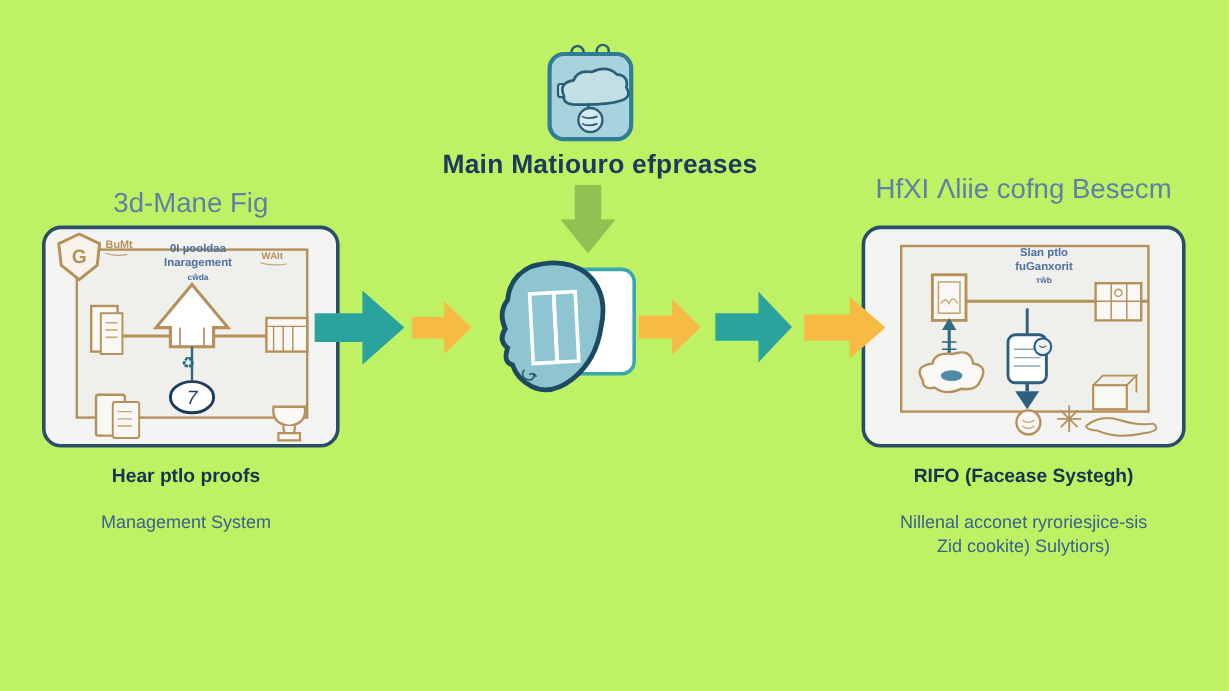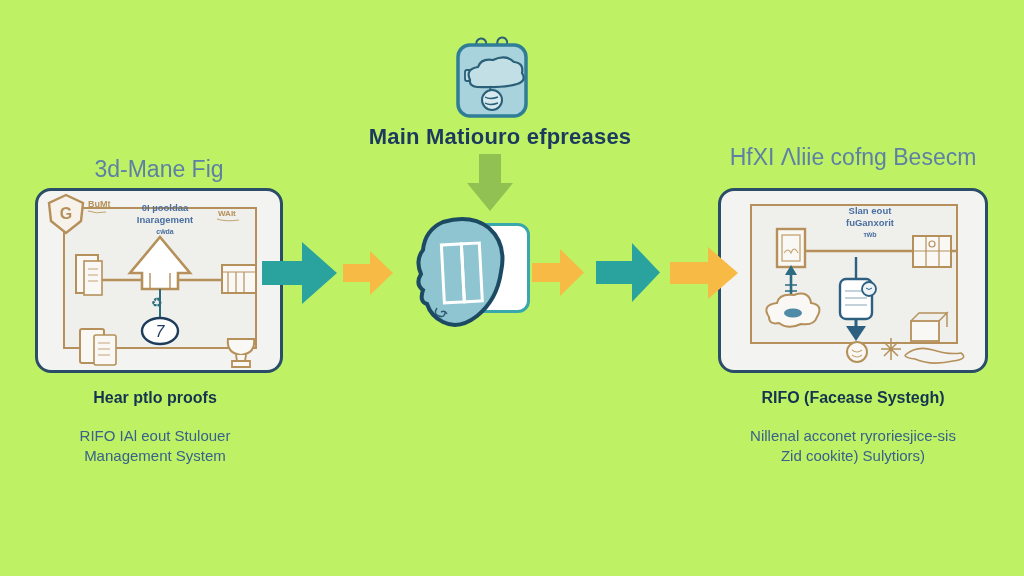--- a/index.html
+++ b/index.html
@@ -197,28 +197,27 @@
       <g>
         <rect x="190" y="130" width="28" height="20" fill="#faf8f4" stroke="#b5905a" stroke-width="1.8"></rect>
         <path d="M190,130 l8,-8 h28 l-8,8 M218,130 l8,-8 v14" fill="none" stroke="#b5905a" stroke-width="1.4"></path>
       </g>
 
       <path d="M184,164 q12,-10 28,-5 t28,3 q8,6 -8,8 q-22,5 -38,-2 q-10,-1 -10,-4" fill="none" stroke="#b5905a" stroke-width="1.6"></path>
     </svg>
   </div>
 
   <div class="abs center-text inner-note" style="left:795px;top:205px;width:150px;">
-    <div>Slan eout</div>
+    <div>Slan ptlo</div>
     <div>fuGanxorit</div>
     <div class="tiny">тŵb</div>
   </div>
 
   <div class="abs center-text caption-heading" style="left:20px;top:389px;width:270px;">Hear ptlo proofs</div>
   <div class="abs center-text caption-sub" style="left:20px;top:426px;width:270px;">
-    <div>RIFO IAl eout Stulouer</div>
     <div>Management System</div>
   </div>
 
   <div class="abs center-text caption-heading" style="left:688px;top:389px;width:330px;">RIFO (Facease Systegh)</div>
   <div class="abs center-text caption-sub" style="left:688px;top:426px;width:330px;">
     <div>Nillenal acconet ryroriesjice-sis</div>
     <div>Zid cookite) Sulytiors)</div>
   </div>
 
 </div>

